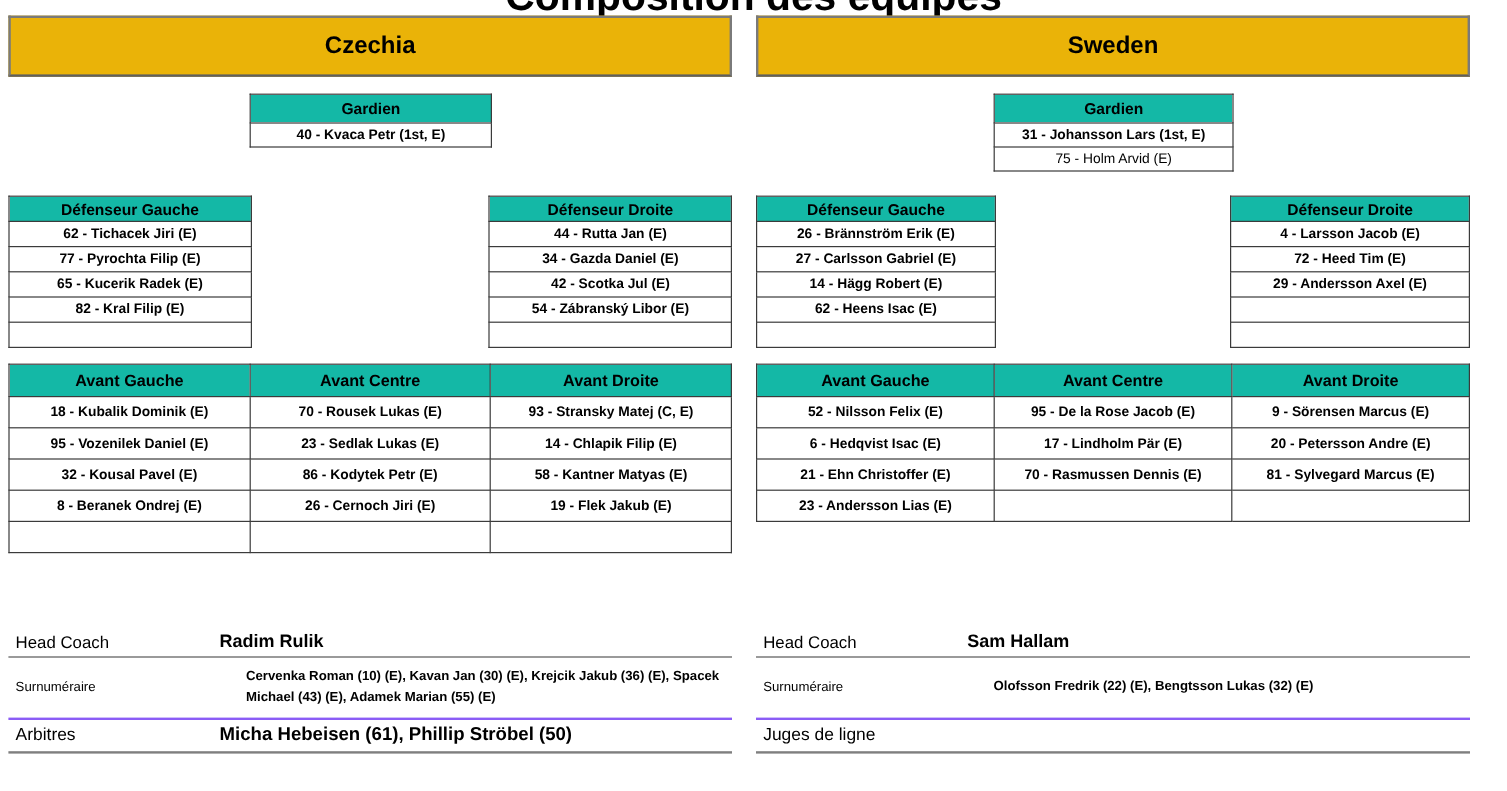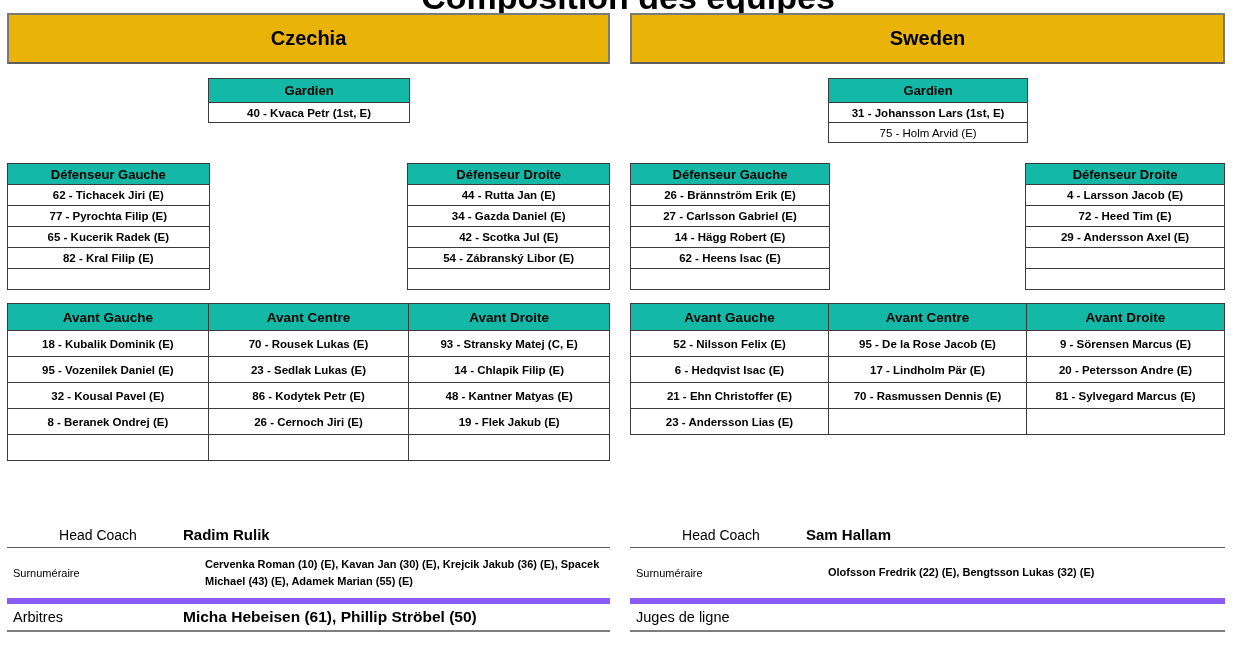--- a/index.html
+++ b/index.html
@@ -44,23 +44,23 @@
   table.def td{height:20px;}
   table.fwd{top:303px;left:0;width:100%;}
   table.fwd th{height:26px;font-size:13.5px;}
   table.fwd td{height:25px;}
 
   .info{position:absolute;top:517px;left:0;right:0;}
   .info-row{display:flex;}
   .info-label{width:170px;flex:0 0 170px;padding-left:6px;}
   .info-value{flex:1;}
   .row-coach{height:26px;align-items:flex-end;padding-bottom:4px;border-bottom:1px solid #595959;}
-  .row-coach .info-label{font-size:14px;text-align:center;}
+  .row-coach .info-label{font-size:14px;}
   .row-coach .info-value{font-size:15px;font-weight:700;}
-  .row-extras{height:50px;align-items:center;border-bottom:6px solid #8b5cf6;}
+  .row-extras{height:50px;align-items:center;border-bottom:2px solid #8b5cf6;}
   .row-extras .info-label{font-size:11px;}
   .row-extras .info-value{font-size:11px;font-weight:700;padding-left:22px;max-width:412px;line-height:1.55;}
   .row-officials{height:26px;align-items:center;border-bottom:2px solid #7f7f7f;}
   .row-officials .info-label{font-size:14.5px;}
   .row-officials .info-value{font-size:15.5px;font-weight:700;}
 </style>
 </head>
 <body>
 
 <div id="page">
@@ -150,21 +150,21 @@
             <td>93 - Stransky Matej (C, E)</td>
           </tr>
           <tr>
             <td>95 - Vozenilek Daniel (E)</td>
             <td>23 - Sedlak Lukas (E)</td>
             <td>14 - Chlapik Filip (E)</td>
           </tr>
           <tr>
             <td>32 - Kousal Pavel (E)</td>
             <td>86 - Kodytek Petr (E)</td>
-            <td>48 - Kantner Matyas (E)</td>
+            <td>58 - Kantner Matyas (E)</td>
           </tr>
           <tr>
             <td>8 - Beranek Ondrej (E)</td>
             <td>26 - Cernoch Jiri (E)</td>
             <td>19 - Flek Jakub (E)</td>
           </tr>
           <tr>
             <td></td>
             <td></td>
             <td></td>

